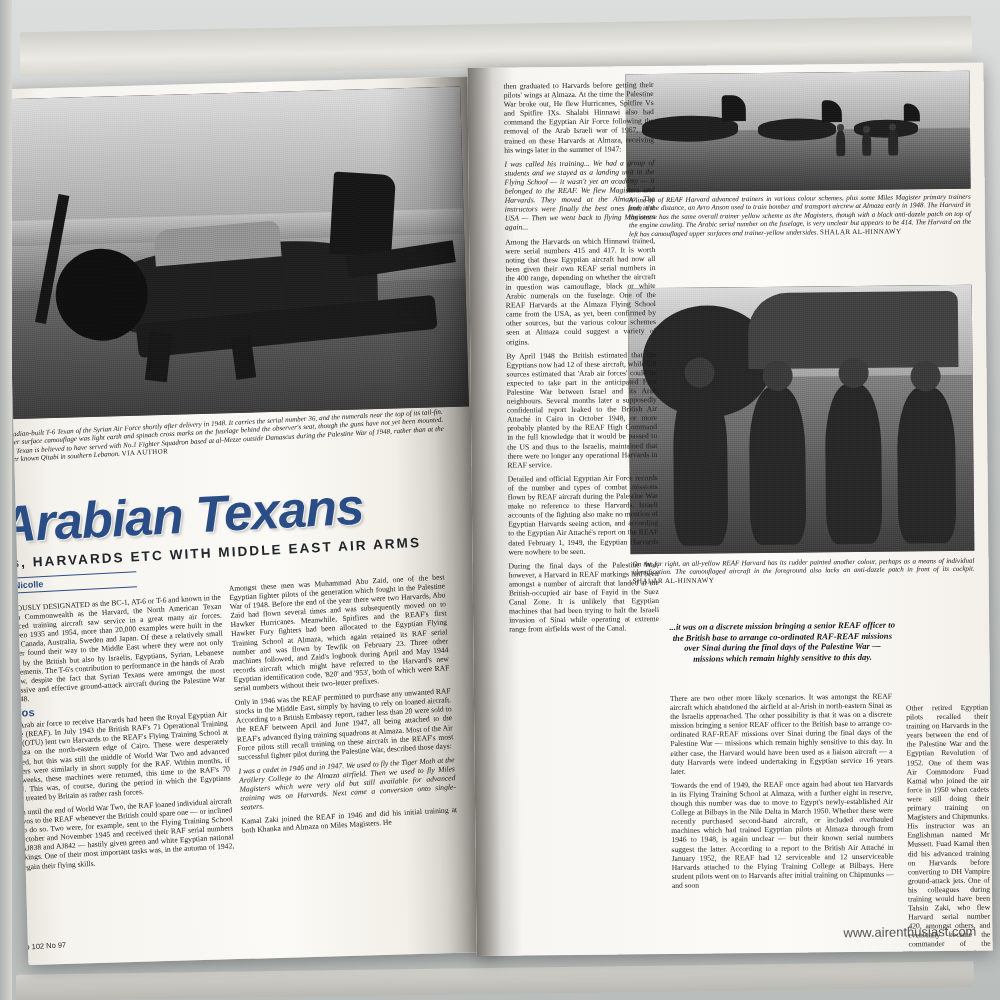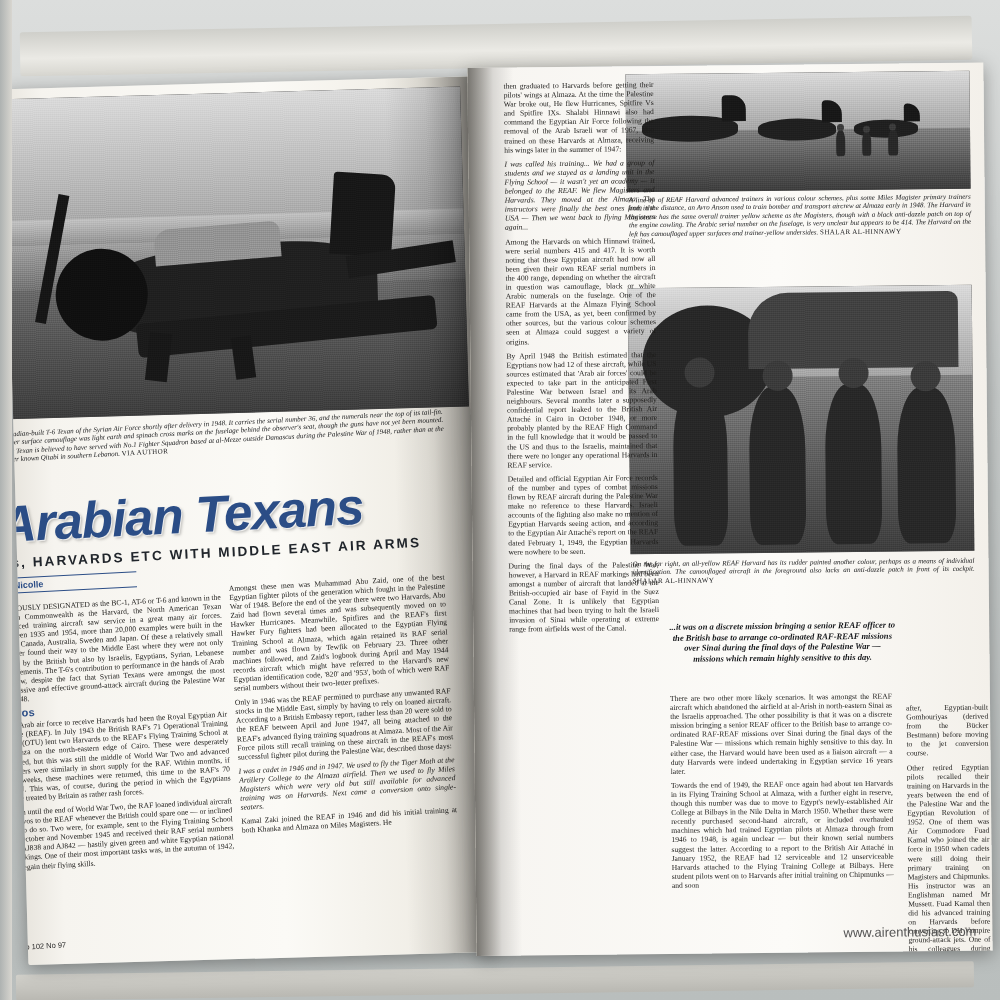--- a/index.html
+++ b/index.html
@@ -328,21 +328,20 @@
                 font-size:8.6px; line-height:10.6px; text-align:center; color:#15171a;">
       <span>...it was on a discrete mission bringing a senior REAF officer to the British base to arrange co-ordinated RAF-REAF missions over Sinai during the final days of the Palestine War — missions which remain highly sensitive to this day.</span>
     </div>
 
     <div class="col" style="left:196px; top:628px; width:222px;">
       <p>There are two other more likely scenarios. It was amongst the REAF aircraft which abandoned the airfield at al-Arish in north-eastern Sinai as the Israelis approached. The other possibility is that it was on a discrete mission bringing a senior REAF officer to the British base to arrange co-ordinated RAF-REAF missions over Sinai during the final days of the Palestine War — missions which remain highly sensitive to this day. In either case, the Harvard would have been used as a liaison aircraft — a duty Harvards were indeed undertaking in Egyptian service 16 years later.</p>
       <p>Towards the end of 1949, the REAF once again had about ten Harvards in its Flying Training School at Almaza, with a further eight in reserve, though this number was due to move to Egypt's newly-established Air College at Bilbays in the Nile Delta in March 1950. Whether these were recently purchased second-hand aircraft, or included overhauled machines which had trained Egyptian pilots at Almaza through from 1946 to 1948, is again unclear — but their known serial numbers suggest the latter. According to a report to the British Air Attaché in January 1952, the REAF had 12 serviceable and 12 unserviceable Harvards attached to the Flying Training College at Bilbays. Here student pilots went on to Harvards after initial training on Chipmunks — and soon</p>
     </div>
 
     <div class="col" style="left:432px; top:640px; width:82px;">
-      <p>after, Egyptian-built Gomhouriyas (derived from the Bücker Bestmann) before moving to the jet conversion course.</p>
       <p>Other retired Egyptian pilots recalled their training on Harvards in the years between the end of the Palestine War and the Egyptian Revolution of 1952. One of them was Air Commodore Fuad Kamal who joined the air force in 1950 when cadets were still doing their primary training on Magisters and Chipmunks. His instructor was an Englishman named Mr Mussett. Fuad Kamal then did his advanced training on Harvards before converting to DH Vampire ground-attack jets. One of his colleagues during training would have been Tahsin Zaki, who flew Harvard serial number 420, amongst others, and eventually became the commander of the Egyptian Air Force's front-line force as the United Arab Republic Air Force - UARAF) first squadron of Sukhoi Su-7 Fitters.</p>
 
     </div>
 
     <div class="url" style="right:16px; bottom:12px;">www.airenthusiast.com</div>
 
     <div class="gutter-shadow"></div>
   </div>
 
 </div>

